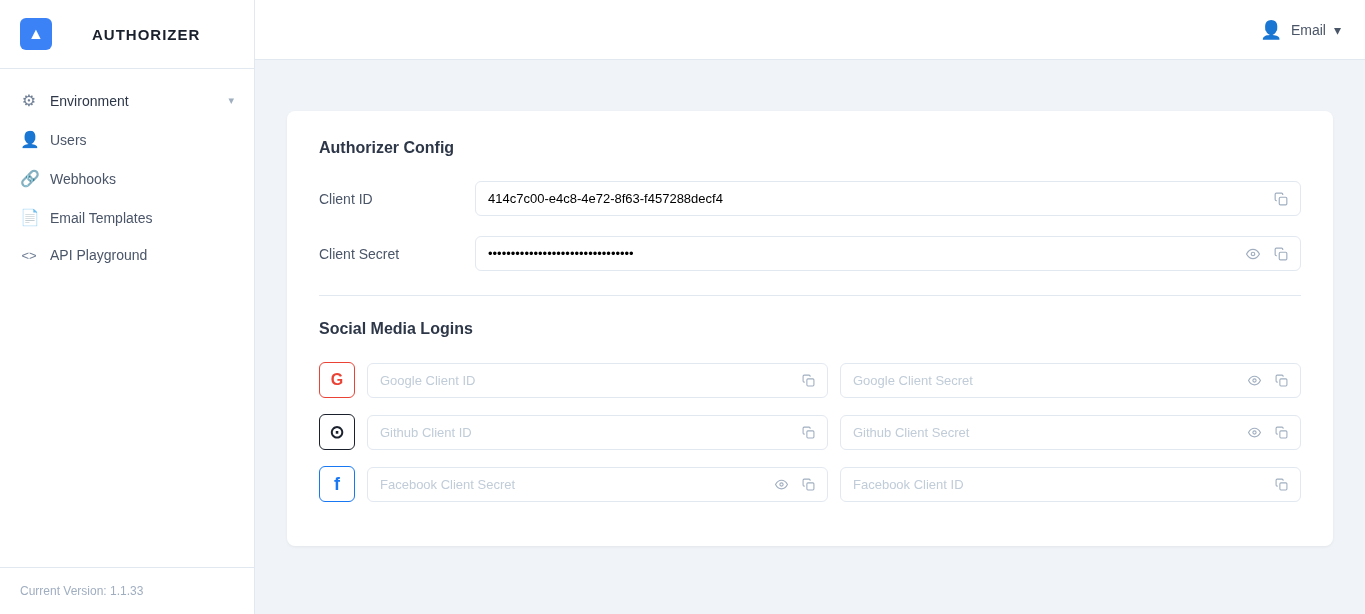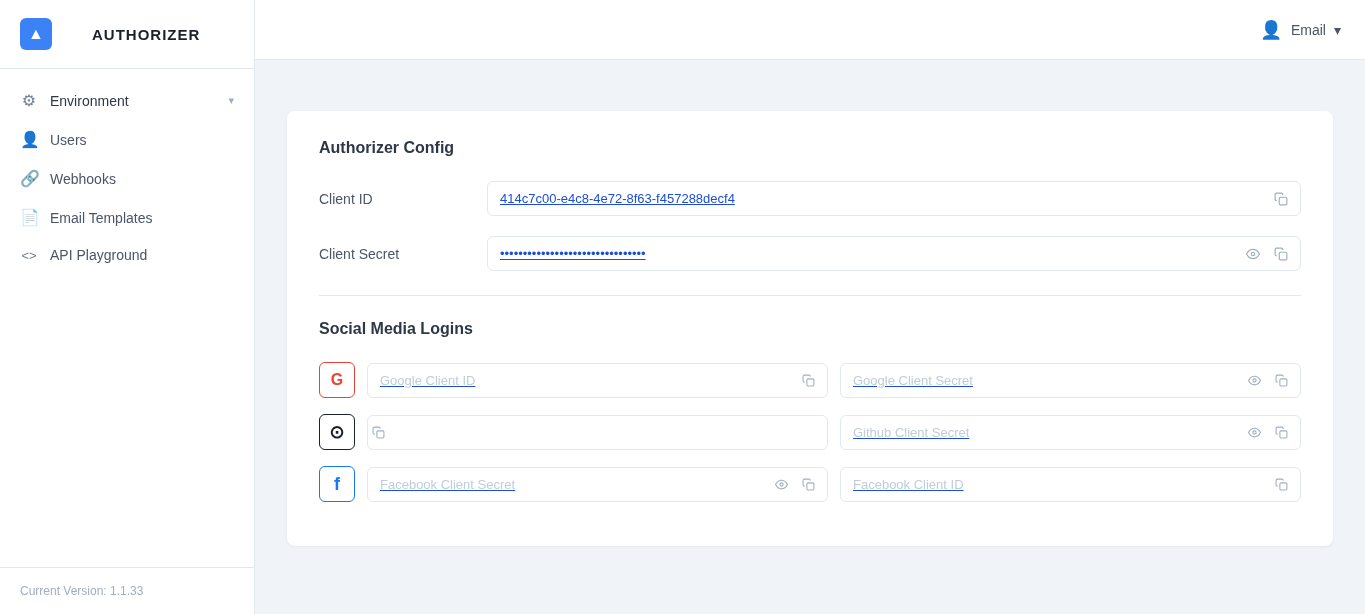--- a/index.html
+++ b/index.html
@@ -112,21 +112,21 @@
       font-weight: 600;
       color: #2d3748;
       margin-bottom: 24px;
     }
 
     
     .form-row {
       display: flex;
       align-items: center;
       margin-bottom: 20px;
-      gap: 28px;
+      gap: 16px;
     }
     .form-label {
       width: 140px;
       min-width: 140px;
       font-size: 14px;
       color: #4a5568;
     }
     .input-wrapper {
       flex: 1;
       position: relative;
@@ -136,23 +136,22 @@
       border-radius: 6px;
       background: #fff;
       overflow: hidden;
     }
     .input-wrapper input {
       flex: 1;
       border: none;
       outline: none;
       padding: 9px 12px;
       font-size: 13px;
-      color: #1d4ed8;
+      color: #000000;
       background: transparent;
-      text-decoration: underline;
     }
     .input-wrapper input::placeholder { color: #c0ccd8; }
     .input-actions {
       display: flex;
       align-items: center;
       padding-right: 8px;
       gap: 6px;
     }
     .icon-btn {
       background: none;
@@ -322,20 +321,21 @@
               </button>
             </div>
           </div>
         </div>
       </div>
 
       <div class="social-row">
         <div class="social-icon github" style="font-size:18px;">⊙</div>
         <div class="social-fields">
           <div class="input-wrapper">
+            <input type="text" placeholder="Github Client ID" style="">
             <div class="input-actions">
               <button class="icon-btn">
                 <svg width="13" height="13" viewBox="0 0 24 24" fill="none" stroke="currentColor" stroke-width="2">
                     <rect x="9" y="9" width="13" height="13" rx="2"></rect>
                     <path d="M5 15H4a2 2 0 0 1-2-2V4a2 2 0 0 1 2-2h9a2 2 0 0 1 2 2v1"></path>
                   </svg>
               </button>
             </div>
           </div>
           <div class="input-wrapper">

